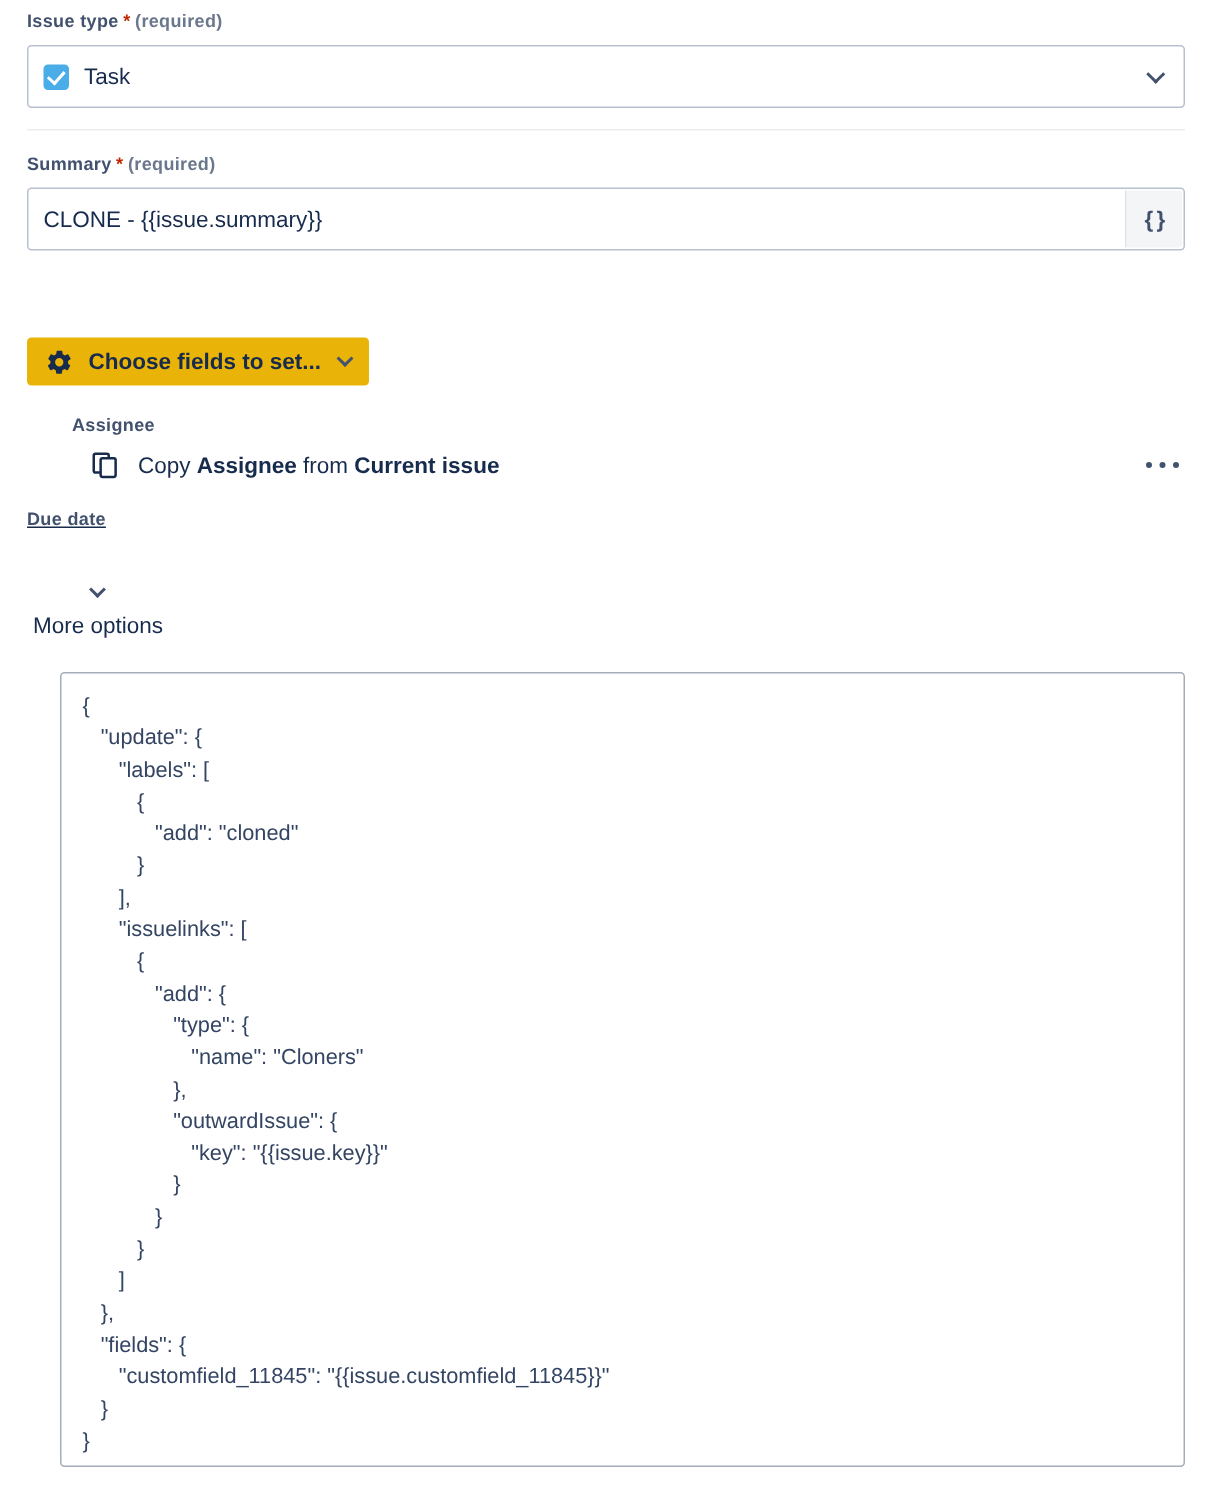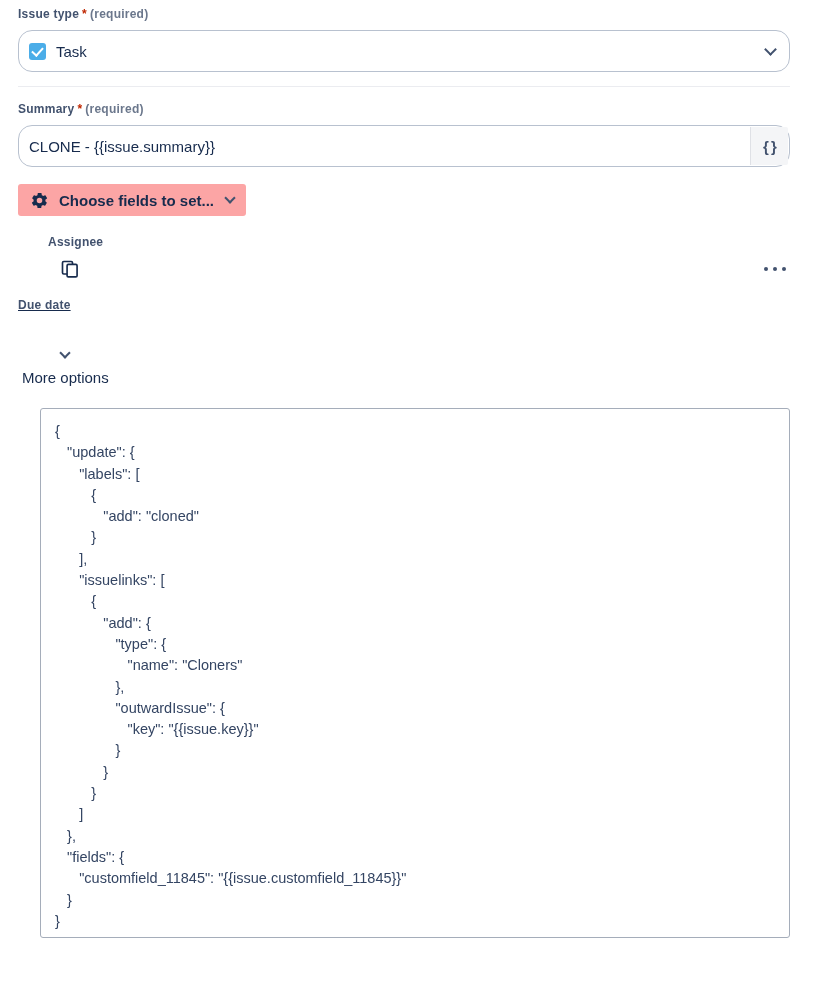--- a/index.html
+++ b/index.html
@@ -34,21 +34,21 @@
   .req-text { color: #6B778C; font-weight: bold; font-size: 12px; }
 
   
   .section { padding: 0 18px; }
 
   
   .control-box {
     margin-top: 8px;
     height: 42px;
     border: 1px solid #B8C1CF;
-    border-radius: 14px;
+    border-radius: 3px;
     background: #fff;
     display: flex;
     align-items: center;
     padding: 0 10px;
     position: relative;
   }
   .control-box.with-addon { padding-right: 0; }
 
   .issue-type-value {
     display: flex;
@@ -109,28 +109,29 @@
     height: 1px;
     background: #EBECF0;
     margin: 14px 18px 0 18px;
   }
 
   
   .choose-btn {
     display: inline-flex;
     align-items: center;
     gap: 10px;
-    background: #fca5a5;
+    background: #eab308;
     border-radius: 3px;
     height: 32px;
     padding: 0 12px;
     cursor: pointer;
     font-size: 15px;
     font-weight: bold;
     color: #172B4D;
+    margin-top: 41px;
   }
   .gear { flex: 0 0 auto; display: block; }
   .choose-chev {
     width: 8px; height: 8px;
     border: solid #42526E;
     border-width: 0 2px 2px 0;
     transform: rotate(45deg);
     margin-left: 2px;
     margin-top: -4px;
   }
@@ -258,20 +259,21 @@
 
   <div class="section" style="margin-top:18px;padding-left:48px;">
     <div class="field-label">
       <span>Assignee</span>
     </div>
     <div class="copy-row">
       <svg class="copy-icon" width="20" height="20" viewBox="0 0 24 24">
         <rect x="3" y="3" width="12" height="15" rx="1.5" fill="none" stroke="#172B4D" stroke-width="2"></rect>
         <rect x="8.5" y="6.5" width="12" height="15" rx="1.5" fill="#fff" stroke="#172B4D" stroke-width="2"></rect>
       </svg>
+      <span class="copy-text"><span class="lt">Copy </span><b>Assignee</b><span class="lt"> from </span><b>Current issue</b></span>
       <span class="dots">
           <i></i>
           <i></i>
           <i></i>
         </span>
     </div>
   </div>
 
   <div class="section" style="margin-top:16px;text-decoration:underline;">
     <div class="field-label">

